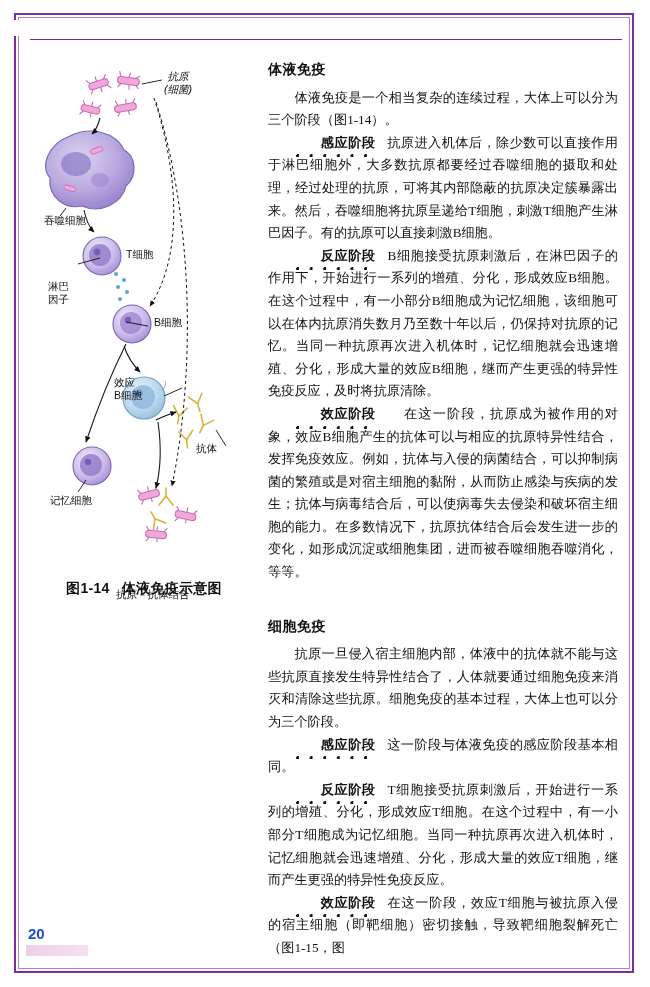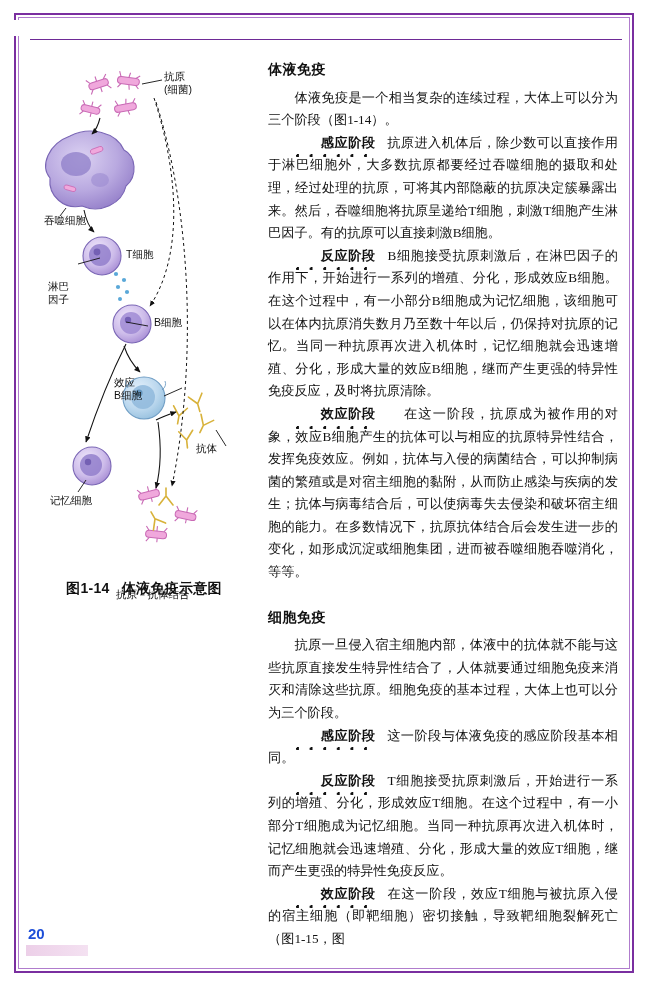--- a/index.html
+++ b/index.html
@@ -79,21 +79,21 @@
     text-align: justify;
   }
 
   .h-sec {
     font-family: "Liberation Sans", "DejaVu Sans", sans-serif;
     font-weight: bold;
     font-size: 14px;
     margin: 0 0 6px 0;
     letter-spacing: 0.5px;
   }
-  .h-sec.second { margin-top: 22px; }
+  .h-sec.second { margin-top: 31px; }
 
   p.para {
     margin: 0;
     text-indent: 2em;
   }
   
   .dotted {
     font-weight: bold;
     letter-spacing: 0.5px;
     position: relative;
@@ -132,21 +132,21 @@
   .figcap b { font-weight: bold; }
 
   .lbl {
     position: absolute;
     font-size: 10.5px;
     font-family: "Liberation Sans", "DejaVu Sans", sans-serif;
     color: #111;
     line-height: 13px;
     white-space: nowrap;
   }
-  .lbl.ctr { text-align: left; }
+  .lbl.ctr { text-align: center; font-style: italic; }
 
   
   .pageno {
     position: absolute;
     left: 28px; top: 925px;
     font-size: 15px;
     font-family: "Liberation Sans", "DejaVu Sans", sans-serif;
     font-weight: bold;
     color: #1d4ed8;
   }

